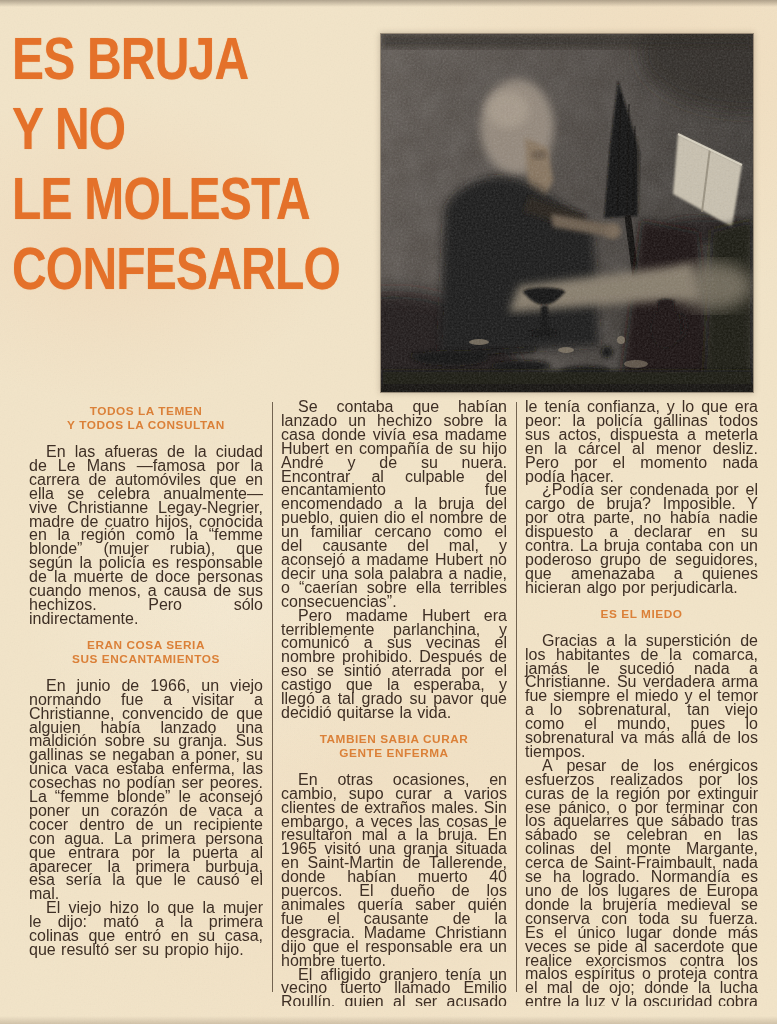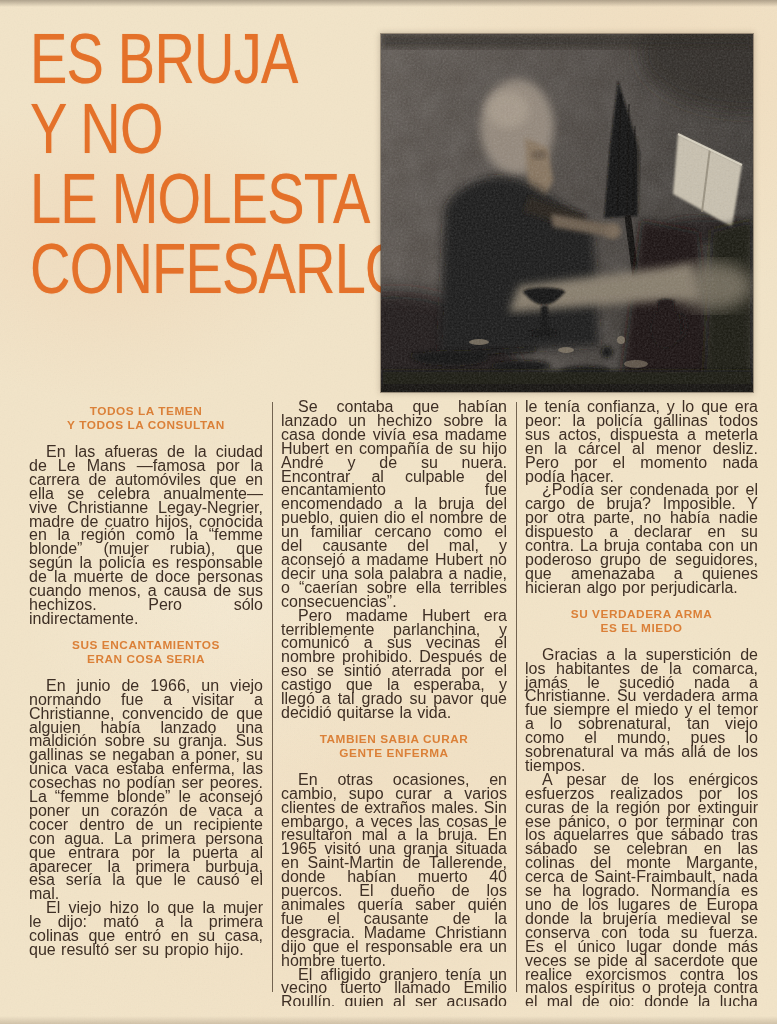--- a/index.html
+++ b/index.html
@@ -18,22 +18,22 @@
       #f2e4c8;
   }
   .paper-grain{position:absolute;inset:0;width:100%;height:100%;opacity:.06;pointer-events:none;}
   .edge-top{position:absolute;top:0;left:0;width:100%;height:7px;
     background:linear-gradient(to bottom, rgba(70,58,45,.38), rgba(70,58,45,0));}
   .edge-bottom{position:absolute;bottom:0;left:0;width:100%;height:8px;
     background:linear-gradient(to top, rgba(95,78,60,.22), rgba(95,78,60,0));}
 
   
   .title{
-    position:absolute;left:30px;top:24px;margin:0;
-    color:#e4712a;font-weight:normal;font-size:70px;line-height:70px;
+    position:absolute;left:12px;top:24px;margin:0;
+    color:#e4712a;font-weight:bold;font-size:60px;line-height:70px;
     letter-spacing:-1px;
   }
   .title span{display:block;transform:scaleX(.80);transform-origin:left top;white-space:nowrap;
     text-shadow:0 0 1px rgba(228,113,42,.55);}
 
   
   .photo{
     position:absolute;left:380px;top:33px;width:372px;height:358px;margin:0;
     border:1px solid rgba(46,36,26,.45);box-sizing:content-box;
     box-shadow:0 0 6px rgba(60,45,30,.25);
@@ -191,22 +191,22 @@
 
   <div class="columns">
 
     <section class="col col1">
       <h3 class="subhead first">
         <span>TODOS LA TEMEN</span>
         <span>Y TODOS LA CONSULTAN</span>
       </h3>
       <p class="para indent">En las afueras de la ciudad de Le Mans —famosa por la carrera de automóviles que en ella se celebra anualmente— vive Christianne Legay-Negrier, madre de cuatro hijos, conocida en la región como la “femme blonde” (mujer rubia), que según la policía es responsable de la muerte de doce personas cuando menos, a causa de sus hechizos. Pero sólo indirectamente.</p>
       <h3 class="subhead">
+        <span>ERAN COSA SERIA</span>
         <span>SUS ENCANTAMIENTOS</span>
-        <span>ERAN COSA SERIA</span>
       </h3>
       <p class="para indent">En junio de 1966, un viejo normando fue a visitar a Christianne, convencido de que alguien había lanzado una maldición sobre su granja. Sus gallinas se negaban a poner, su única vaca estaba enferma, las cosechas no podían ser peores. La “femme blonde” le aconsejó poner un corazón de vaca a cocer dentro de un recipiente con agua. La primera persona que entrara por la puerta al aparecer la primera burbuja, esa sería la que le causó el mal.</p>
       <p class="para indent">El viejo hizo lo que la mujer le dijo: mató a la primera colinas que entró en su casa, que resultó ser su propio hijo.</p>
     </section>
 
     <div class="rule"></div>
 
     <section class="col col2">
       <p class="para indent">Se contaba que habían lanzado un hechizo sobre la casa donde vivía esa madame Hubert en compañía de su hijo André y de su nuera. Encontrar al culpable del encantamiento fue encomendado a la bruja del pueblo, quien dio el nombre de un familiar cercano como el del causante del mal, y aconsejó a madame Hubert no decir una sola palabra a nadie, o “caerían sobre ella terribles consecuencias”.</p>
       <p class="para indent">Pero madame Hubert era terriblemente parlanchina, y comunicó a sus vecinas el nombre prohibido. Después de eso se sintió aterrada por el castigo que la esperaba, y llegó a tal grado su pavor que decidió quitarse la vida.</p>
@@ -218,21 +218,20 @@
       <p class="para indent">El afligido granjero tenía un vecino tuerto llamado Emilio Roullín, quien al ser acusado de practicar la brujería se lanzó sobre la mujer, dispuesto a matarla, y la bruja tuvo que abandonar la localidad, temerosa de las consecuencias.</p>
       <p class="para indent">A partir de entonces sus intervenciones fueron esporádicas. Poca gente</p>
     </section>
 
     <div class="rule"></div>
 
     <section class="col col3">
       <p class="para">le tenía confianza, y lo que era peor: la policía gallinas todos sus actos, dispuesta a meterla en la cárcel al menor desliz. Pero por el momento nada podía hacer.</p>
       <p class="para indent">¿Podía ser condenada por el cargo de bruja? Imposible. Y por otra parte, no había nadie dispuesto a declarar en su contra. La bruja contaba con un poderoso grupo de seguidores, que amenazaba a quienes hicieran algo por perjudicarla.</p>
       <h3 class="subhead">
-        <span>SU VERDADERA ARMA</span>
         <span>ES EL MIEDO</span>
       </h3>
       <p class="para indent">Gracias a la superstición de los habitantes de la comarca, jamás le sucedió nada a Christianne. Su verdadera arma fue siempre el miedo y el temor a lo sobrenatural, tan viejo como el mundo, pues lo sobrenatural va más allá de los tiempos.</p>
       <p class="para indent">A pesar de los enérgicos esfuerzos realizados por los curas de la región por extinguir ese pánico, o por terminar con los aquelarres que sábado tras sábado se celebran en las colinas del monte Margante, cerca de Saint-Fraimbault, nada se ha logrado. Normandía es uno de los lugares de Europa donde la brujería medieval se conserva con toda su fuerza. Es el único lugar donde más veces se pide al sacerdote que realice exorcismos contra los malos espíritus o proteja contra el mal de ojo; donde la lucha entre la luz y la oscuridad cobra cada día más fuerza debido a las continuas actividades de la “femme blonde” de Le Mans.</p>
     </section>
 
   </div>
 </div>
 
 </body></html>

